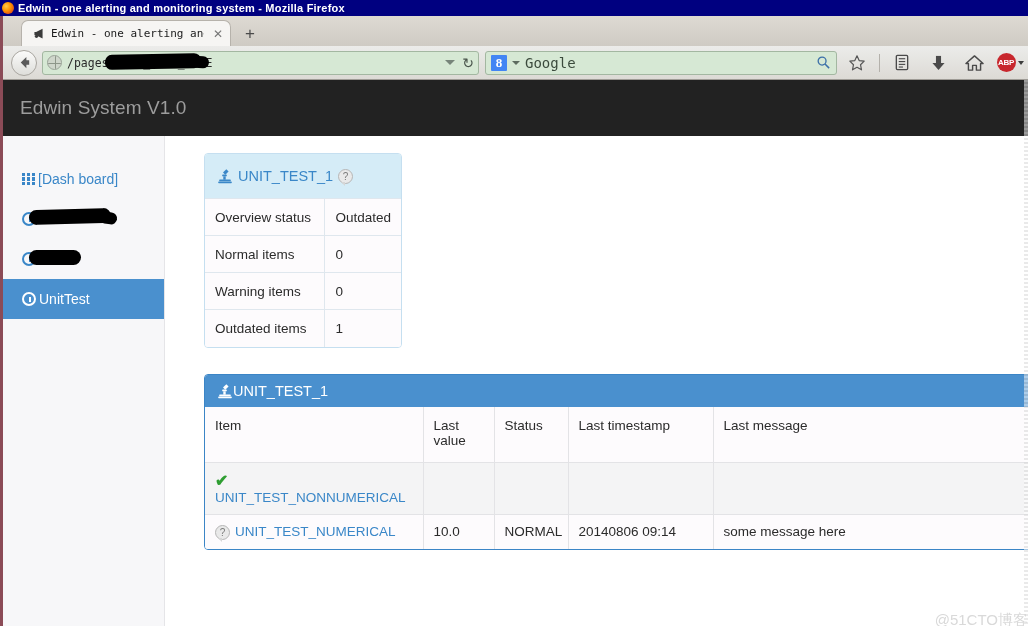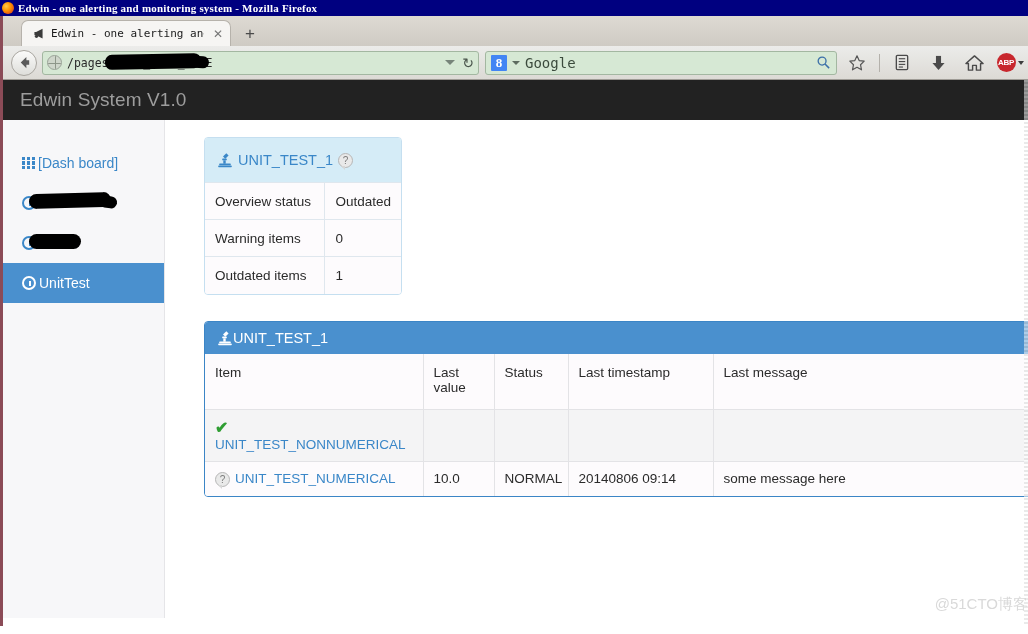--- a/index.html
+++ b/index.html
@@ -9,21 +9,21 @@
     overflow: hidden;
     font-family: "Liberation Sans", sans-serif;
     background: #ffffff;
   }
 
   
   #titlebar {
     height: 16px;
     background: #000080;
     color: #ffffff;
-    font-family: Liberation Serif, serif;
+    font-family: Liberation Sans, sans-serif;
     font-size: 11px;
     font-weight: bold;
     display: flex;
     align-items: center;
     padding-left: 2px;
     letter-spacing: 0.2px;
     white-space: nowrap;
     overflow: hidden;
   }
   #ff-logo {
@@ -217,21 +217,21 @@
 
   
   #page {
     position: relative;
     height: 546px;
     border-left: 3px solid #8b4b57;
     background: #ffffff;
     overflow: hidden;
   }
   #apphead {
-    height: 40px;
+    height: 56px;
     background: #222222;
     display: flex;
     align-items: center;
     padding-left: 17px;
   }
   #apptitle {
     color: #9d9d9d;
     font-size: 19px;
     letter-spacing: 0.1px;
   }
@@ -564,20 +564,24 @@
             <rect x="1.2" y="13.6" width="13.6" height="1.6" rx="0.7" fill="#3a87c8"></rect>
           </svg>
           <span class="sum-title">UNIT_TEST_1</span>
           <span class="help-bubble">?</span>
         </div>
         <table class="sumtbl">
           <tbody>
             <tr>
               <td class="lbl">Overview status</td>
               <td>Outdated</td>
+            </tr>
+            <tr>
+              <td class="lbl">Normal items</td>
+              <td>0</td>
             </tr>
             <tr>
               <td class="lbl">Warning items</td>
               <td>0</td>
             </tr>
             <tr>
               <td class="lbl">Outdated items</td>
               <td>1</td>
             </tr>
           </tbody>

